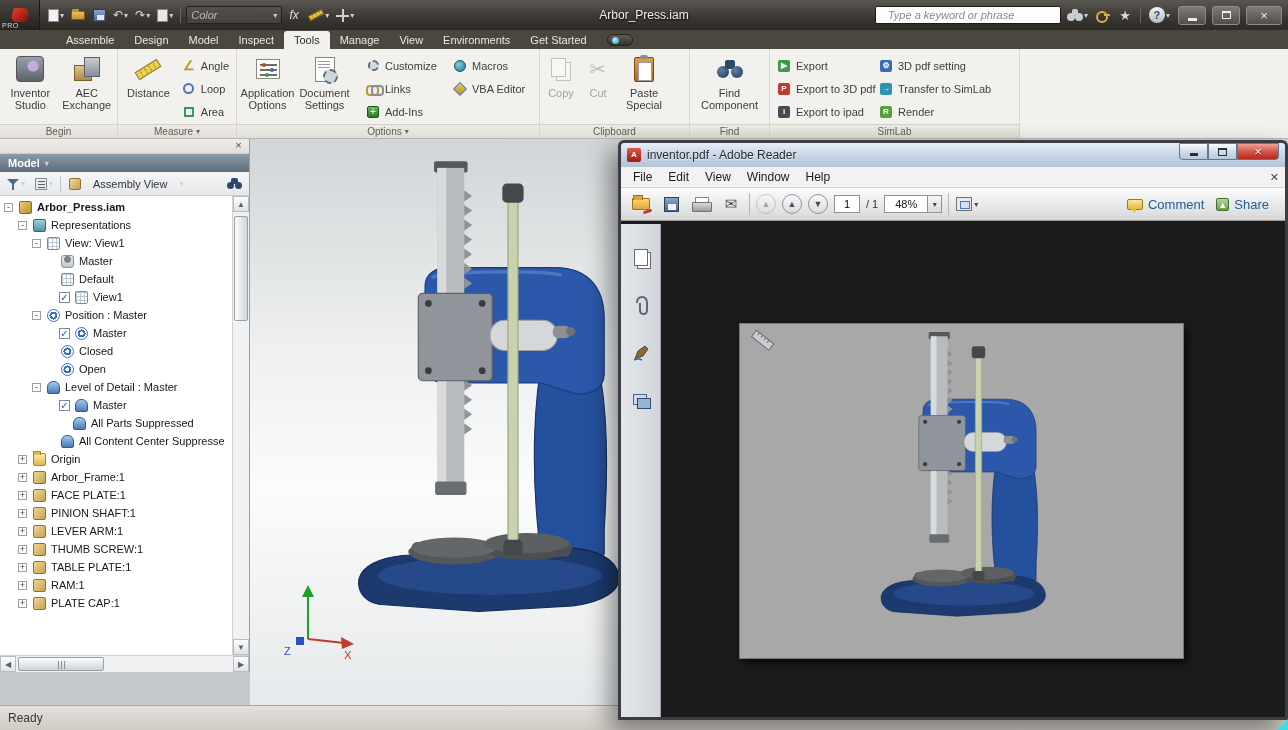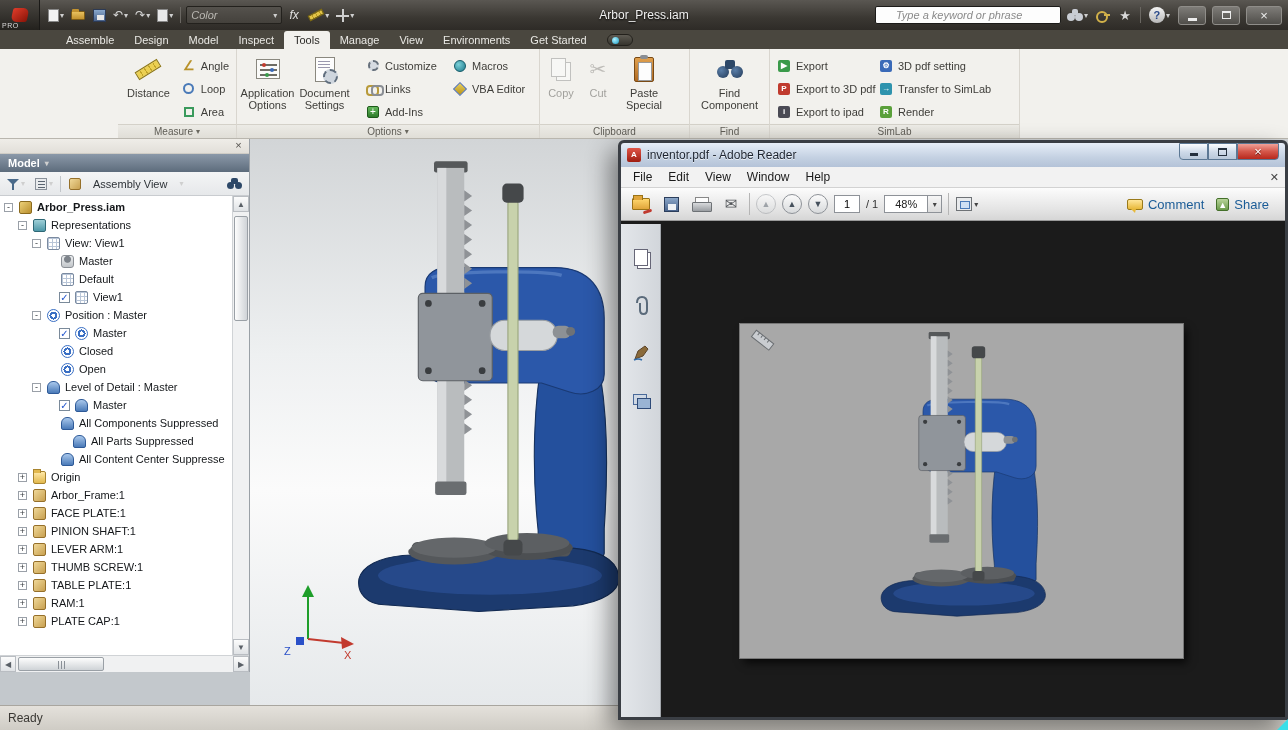--- a/index.html
+++ b/index.html
@@ -30,21 +30,21 @@
   .color-combo .ctext { flex:1; font-size:11px; font-style:italic; color:#b9b7b2; }
   .fxbtn { font-style:italic; font-size:12px; color:#e0e0e0; }
   .qi-ruler { width:16px; height:6px; background:repeating-linear-gradient(90deg,#e2c446 0 3px,#b89a24 3px 4px); border:1px solid #7d6a12; transform:rotate(-28deg); }
   .qi-cross { position:relative; width:13px; height:13px; }
   .qi-cross::before { content:""; position:absolute; left:6px; top:0; width:2px; height:13px; background:#cfcfcf; }
   .qi-cross::after { content:""; position:absolute; left:0; top:6px; width:13px; height:2px; background:#cfcfcf; }
   .wintitle { position:absolute; left:50%; top:0; transform:translateX(-50%); line-height:30px;
     font-size:12px; color:#f0f0f0; text-shadow:0 1px 2px #000; white-space:nowrap; }
   .tb-right { position:absolute; right:6px; top:0; height:30px; display:flex; align-items:center; gap:4px; }
   .searchbox { width:186px; height:18px; background:#fdfdfd; border:1px solid #1c1b19; border-radius:2px;
-    display:flex; align-items:center; padding:0 20px; }
+    display:flex; align-items:center; padding:0 12px; }
   .searchbox input { flex:1; border:none; outline:none; background:transparent; font-size:11px; color:#333;
     font-family:"Liberation Sans", sans-serif; }
   .searchbox input::placeholder { font-style:italic; color:#8a8a8a; }
   .binoc { position:relative; width:16px; height:12px; }
   .binoc::before, .binoc::after { content:""; position:absolute; bottom:0; width:8px; height:8px; border-radius:50%; background:#c9cdd4; }
   .binoc::before { left:0; } .binoc::after { right:0; }
   .binoc i { position:absolute; left:5px; top:0; width:6px; height:6px; background:#c9cdd4; border-radius:2px; }
   .qi-key { position:relative; width:14px; height:8px; }
   .qi-key::before { content:""; position:absolute; left:0; top:0; width:8px; height:8px; border:2px solid #d3b24a; border-radius:50%; }
   .qi-key::after { content:""; position:absolute; left:8px; top:3px; width:6px; height:2px; background:#d3b24a; }
@@ -376,20 +376,39 @@
       <div class="rtab active">Tools</div>
       <div class="rtab">Manage</div>
       <div class="rtab">View</div>
       <div class="rtab">Environments</div>
       <div class="rtab">Get Started</div>
       <div class="ribbon-pill"></div>
     </div>
 
   <div class="ribbon">
 
+    <div class="rpanel" style="left:0;width:118px">
+      <div class="rpanel-body">
+        <div class="bigbtn">
+          <span class="bicon">
+              <span class="icon-studio"></span>
+            </span>
+          <span>Inventor Studio</span>
+        </div>
+        <div class="bigbtn">
+          <span class="bicon">
+              <span class="icon-aec"></span>
+            </span>
+          <span>AEC Exchange</span>
+        </div>
+      </div>
+      <div class="rpanel-label">
+          <span>Begin</span>
+        </div>
+    </div>
 
     <div class="rpanel" style="left:118px;width:119px">
       <div class="rpanel-body">
         <div class="bigbtn">
           <span class="bicon">
               <span class="icon-distance"></span>
             </span>
           <span>Distance</span>
         </div>
         <div class="scol">
@@ -665,25 +684,20 @@
           <div class="trow" style="padding-left: 32px;">
             <span class="texp">-</span>
             <span class="tic tic-lod"></span>
             <span class="tlabel">Level of Detail : Master</span>
           </div>
           <div class="trow" style="padding-left: 46px;">
             <span class="texp none"></span>
             <span class="tchk">✓</span>
             <span class="tic tic-lod"></span>
             <span class="tlabel">Master</span>
-          </div>
-          <div class="trow" style="padding-left: 46px;">
-            <span class="texp none"></span>
-            <span class="tic tic-lod"></span>
-            <span class="tlabel">All Components Suppressed</span>
           </div>
           <div class="trow" style="padding-left: 58px;">
             <span class="texp none"></span>
             <span class="tic tic-lod"></span>
             <span class="tlabel">All Parts Suppressed</span>
           </div>
           <div class="trow" style="padding-left: 46px;">
             <span class="texp none"></span>
             <span class="tic tic-lod"></span>
             <span class="tlabel">All Content Center Suppresse</span>

